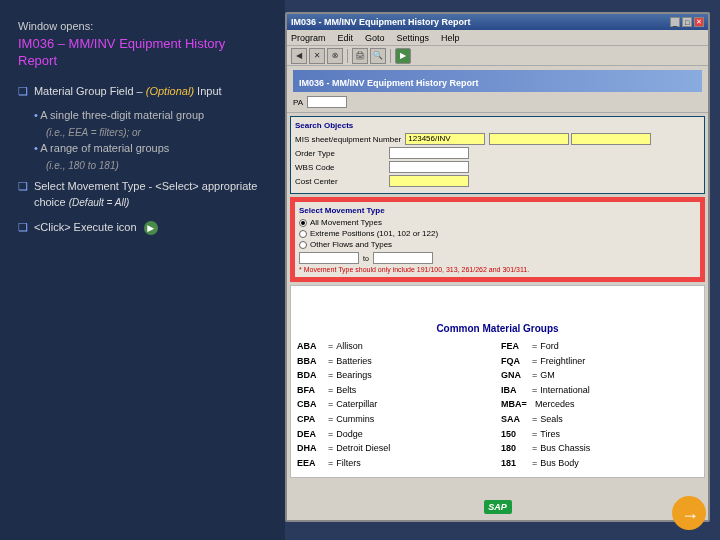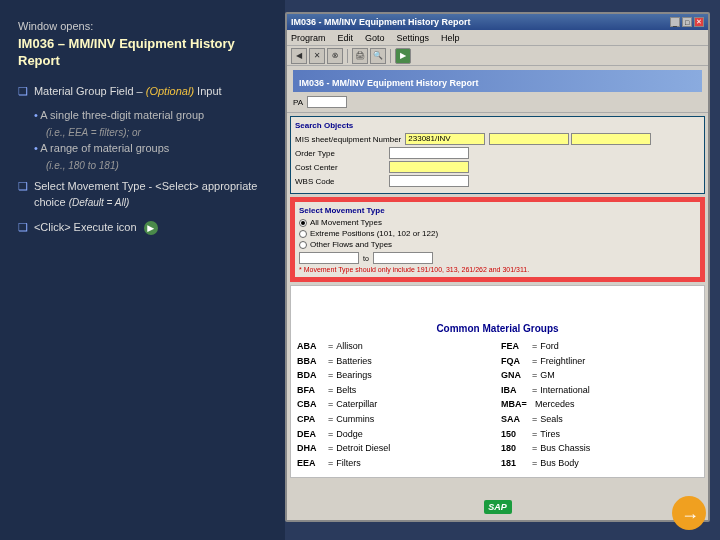--- a/index.html
+++ b/index.html
@@ -25,22 +25,22 @@
     }
 
     .window-opens-label {
       font-size: 11px;
       color: #ccc;
       margin-bottom: 4px;
     }
 
     .report-title {
       font-size: 13px;
-      font-weight: bold;
-      color: #fef9c3;
+      font-weight: normal;
+      color: #d946ef;
       margin-bottom: 14px;
       line-height: 1.3;
     }
 
     .checklist-item {
       display: flex;
       align-items: flex-start;
       margin-bottom: 10px;
       font-size: 11px;
       color: #ddd;
@@ -457,40 +457,40 @@
       <span>PA</span>
       <div style="width:40px;height:12px;background:#fff;border:1px solid #888;"></div>
     </div>
   </div>
 
   <div class="form-area">
     <div class="form-section-title">Search Objects</div>
 
     <div class="form-row">
       <span class="form-label">MIS sheet/equipment Number</span>
-      <div class="form-input form-input-yellow" style="width:80px;">233081/INV</div>
+      <div class="form-input form-input-yellow" style="width:80px;">123456/INV</div>
       <div style="display:flex;gap:2px;">
         <div class="form-input form-input-yellow" style="width:60px;"></div>
         <div class="form-input form-input-yellow" style="width:60px;"></div>
       </div>
     </div>
 
     <div class="form-row">
       <span class="form-label">Order Type</span>
       <div class="form-input" style="width:80px;"></div>
     </div>
 
     <div class="form-row">
+      <span class="form-label">WBS Code</span>
+      <div class="form-input" style="width:80px;"></div>
+    </div>
+
+    <div class="form-row">
       <span class="form-label">Cost Center</span>
       <div class="form-input form-input-yellow" style="width:80px;"></div>
-    </div>
-
-    <div class="form-row">
-      <span class="form-label">WBS Code</span>
-      <div class="form-input" style="width:80px;"></div>
     </div>
 
   </div>
 
   <div class="movement-section">
     <div class="form-section-title">Select Movement Type</div>
 
     <div class="radio-row">
       <div class="radio-dot selected"></div>
       <span>All Movement Types</span>

